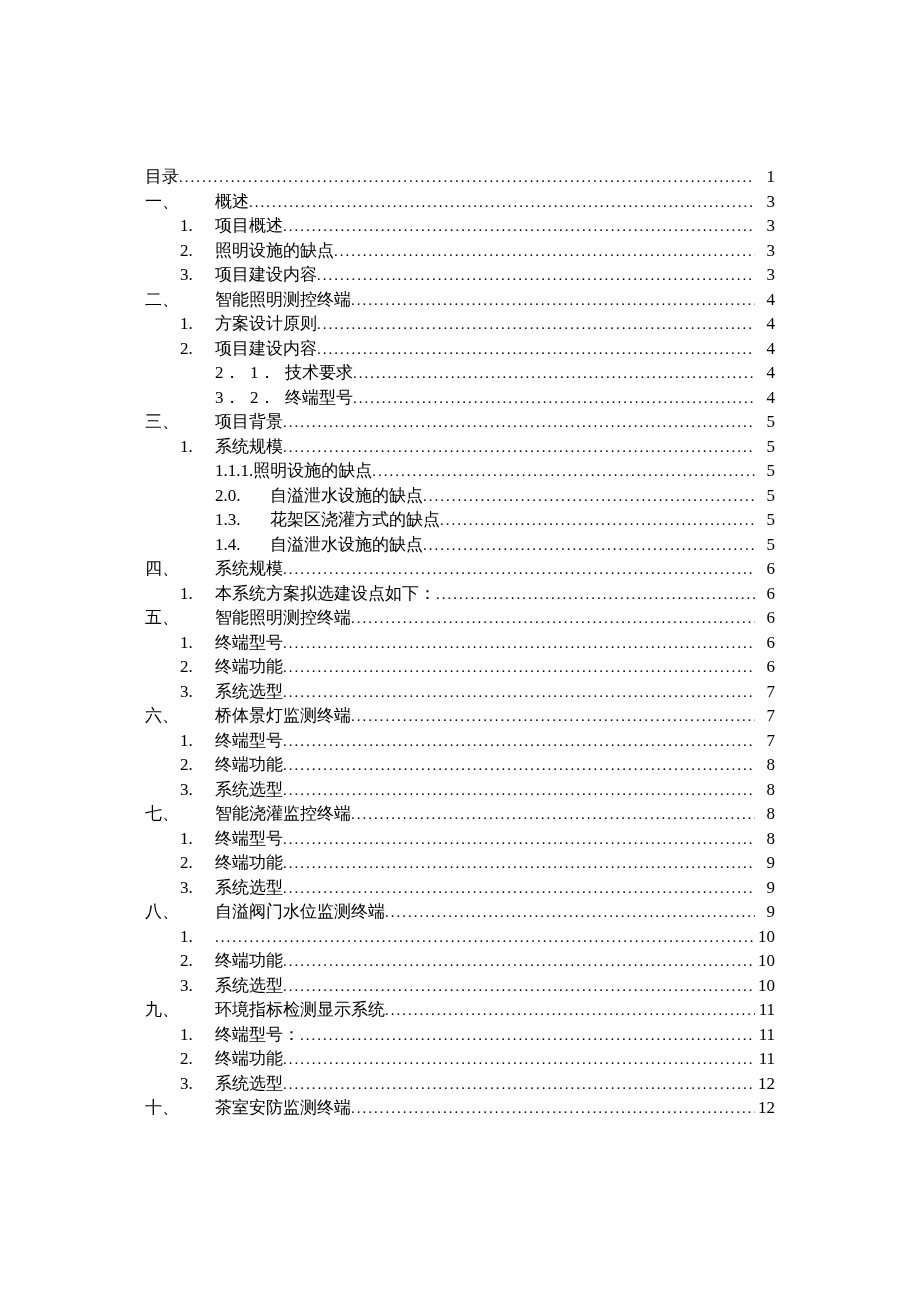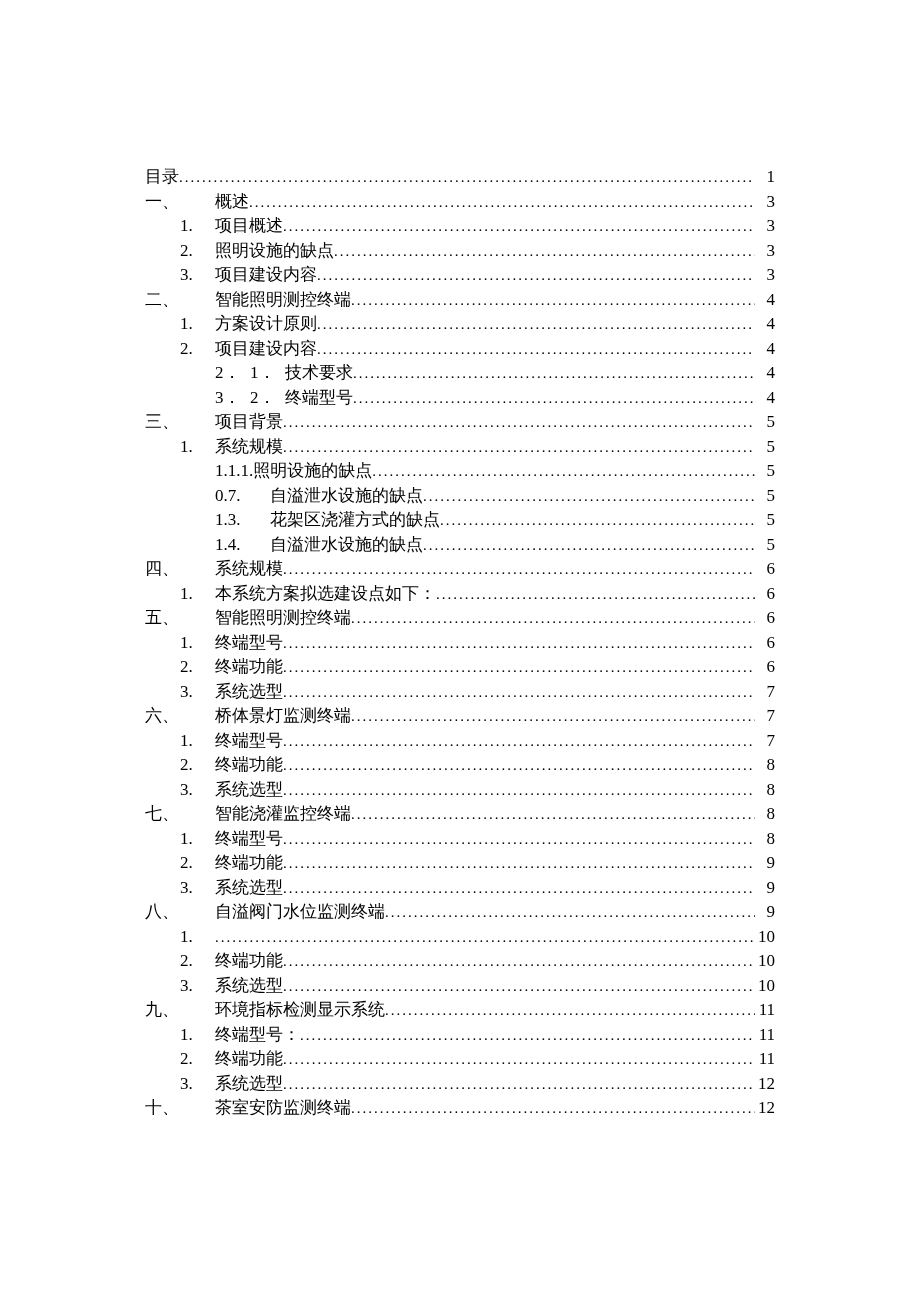--- a/index.html
+++ b/index.html
@@ -127,21 +127,21 @@
         <span class="seg-label ">系统规模</span>
         <span class="dots"></span>
         <span class="page-num">5</span>
       </div>
       <div class="toc-line lvl3">
         <span class="seg-label ">1.1.1.照明设施的缺点</span>
         <span class="dots"></span>
         <span class="page-num">5</span>
       </div>
       <div class="toc-line lvl3">
-        <span class="seg-label sub-num">0.7.</span>
+        <span class="seg-label sub-num">2.0.</span>
         <span class="seg-label ">自溢泄水设施的缺点</span>
         <span class="dots"></span>
         <span class="page-num">5</span>
       </div>
       <div class="toc-line lvl3">
         <span class="seg-label sub-num">1.3.</span>
         <span class="seg-label ">花架区浇灌方式的缺点</span>
         <span class="dots"></span>
         <span class="page-num">5</span>
       </div>

